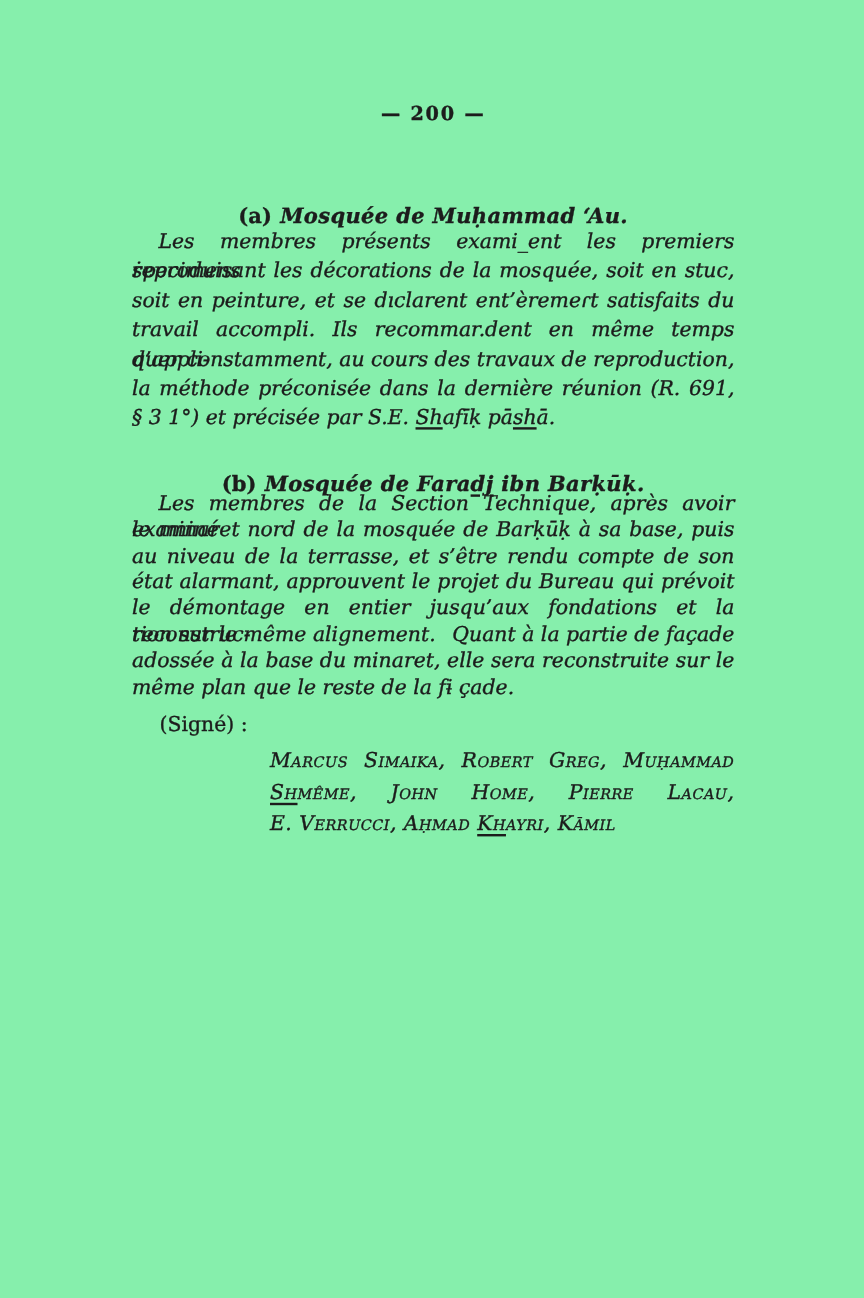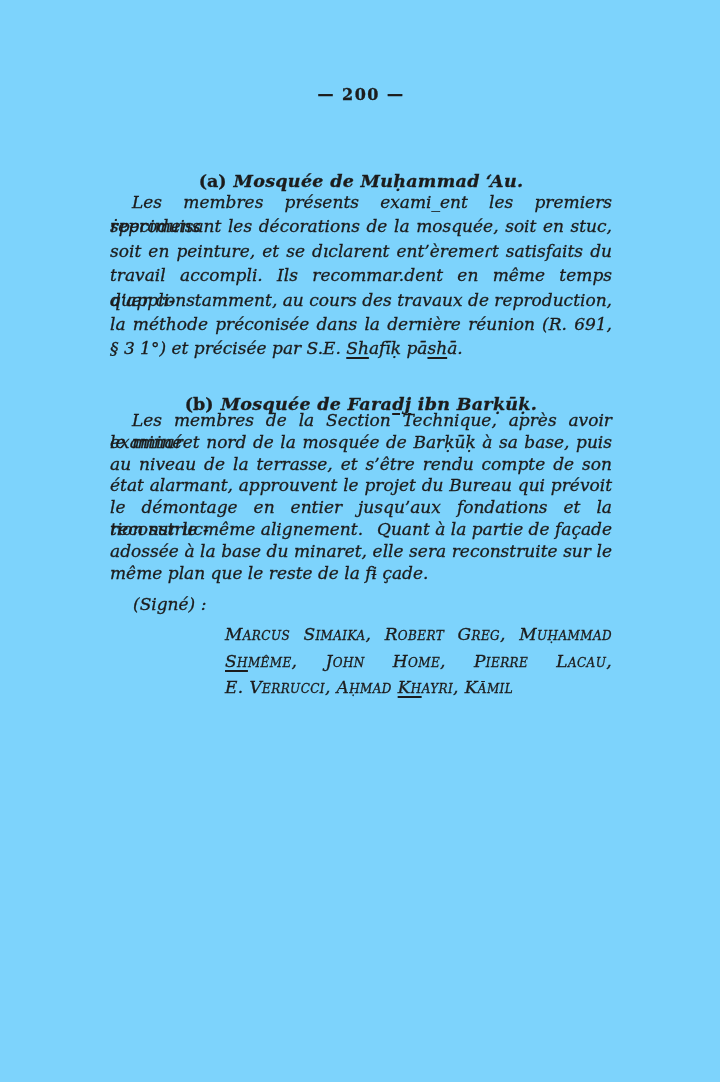--- a/index.html
+++ b/index.html
@@ -1,20 +1,20 @@
 <!DOCTYPE html>
 <html><head>
 <meta charset="utf-8">
 <style>
   html,body { margin:0; padding:0; background:#e8e8e8; }
   .page {
     position:relative;
     width:720px; height:1082px;
     margin:0 auto;
-    background:#7dd3fc;
+    background:#86efac;
     font-family:"DejaVu Serif", serif;
     color:#1c1c1c;
     overflow:hidden;
     -webkit-text-stroke:0.3px currentColor;
   }
   .block { position:absolute; left:110px; width:502px; }
   .page-number {
     top:85px; text-align:center;
     font-size:16px; font-weight:700; letter-spacing:1.5px;
   }
@@ -27,21 +27,21 @@
   .para-a { top:190px; }
   .para-b { top:410px; }
   .para-a .tline { height:24.4px; line-height:24.4px; }
   .para-b .tline { height:21.8px; line-height:21.8px; }
   .tline { text-align:justify; text-align-last:justify; white-space:normal;font-style:italic; }
   .para .tline:first-child { text-indent:22px; }
   .para .tline:last-child  { text-align-last:left; }
   .signature { top:591px; display:flex; font-size:17px; }
   .sig-label {
     flex:0 0 115px; box-sizing:border-box; padding-left:23px;
-    font-style:italic; line-height:26.5px;
+    line-height:26.5px;
   }
   .names {
     flex:1 1 auto;
     font-variant:small-caps;
     letter-spacing:0.4px;
     margin-top:30px;
   }
   .names .tline { height:26.5px; line-height:26.5px; }
   .names .tline:last-child { text-align-last:left; }
   .u {

